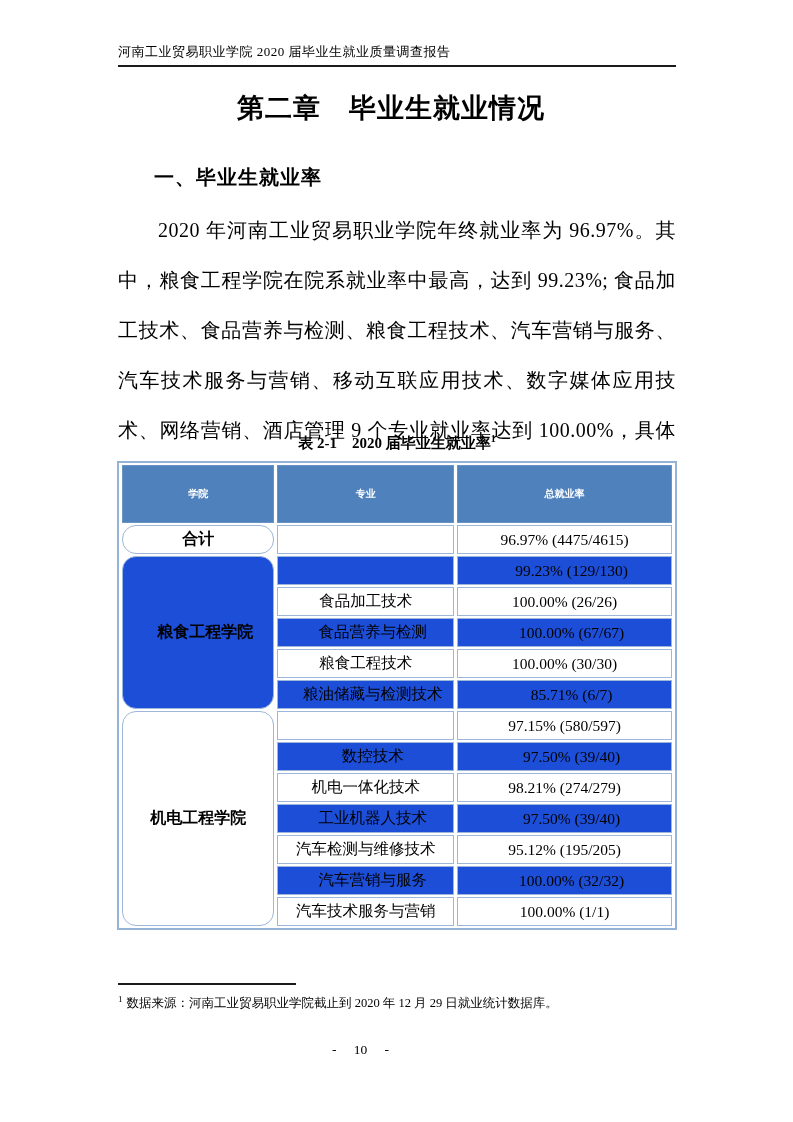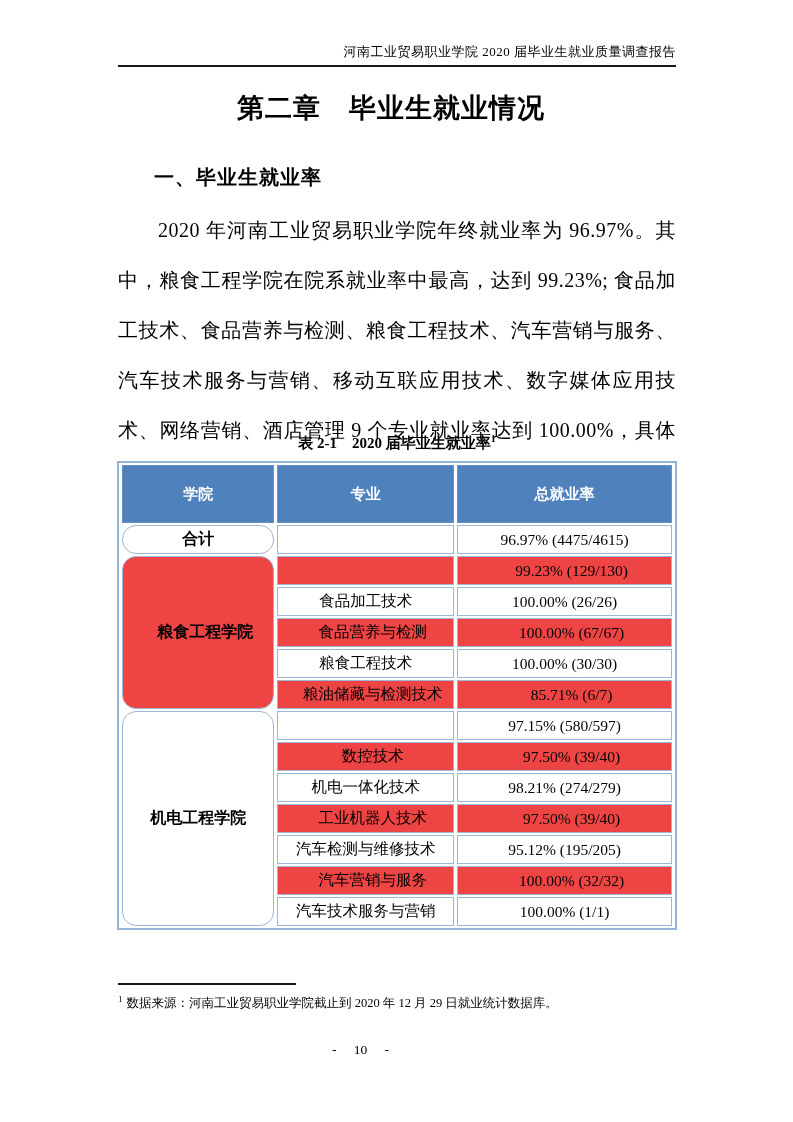--- a/index.html
+++ b/index.html
@@ -1,44 +1,44 @@
 <!DOCTYPE html>
 <html lang="zh"><head>
 <meta charset="utf-8">
 <style>
   html,body{margin:0;padding:0;background:#ffffff;}
   body{width:793px;height:1122px;font-family:"Liberation Serif","DejaVu Serif",serif;color:#000;}
   .page{position:relative;width:793px;height:1122px;background:#fff;overflow:hidden;}
 
-  .doc-header{position:absolute;top:43px;left:118px;width:558px;text-align:right;
+  .doc-header{position:absolute;top:43px;left:118px;width:558px;text-align:left;
     font-size:13px;letter-spacing:0.5px;}
   .doc-header-rule{position:absolute;top:65px;left:118px;width:558px;height:2px;background:#1a1a1a;}
 
   .chapter-title{position:absolute;top:90px;left:0;width:782px;text-align:center;
     font-size:27px;font-weight:bold;letter-spacing:1px;}
 
   .section-heading{position:absolute;top:164px;left:154px;font-size:20px;font-weight:bold;
     font-family:"Liberation Sans","DejaVu Sans",sans-serif;letter-spacing:1px;}
 
   .para{position:absolute;top:205px;left:118px;width:558px;font-size:20px;line-height:50px;
     text-align:justify;text-indent:2em;letter-spacing:0.5px;}
 
   .table-caption{position:absolute;top:433px;left:118px;width:558px;text-align:center;
     font-size:15px;font-weight:bold;}
   .table-caption sup{font-size:10px;}
 
   .table-wrap{position:absolute;top:461px;left:117px;width:560px;}
   table.emp{width:100%;border-collapse:separate;border-spacing:3px 2px;
     border:2px solid #95b3d7;background:#fff;}
-  table.emp th{background:#4f81bd;color:#fff;font-weight:bold;font-size:15px;
+  table.emp th{background:#4f81bd;color:#fff;font-weight:bold;font-size:10px;
     height:54px;text-align:center;border:1px solid #6a93c4;}
   table.emp td{font-size:15.5px;height:27px;text-align:center;vertical-align:middle;
     border:1px solid #9cb7da;background:#fff;padding:0 2px;}
   table.emp td.college{font-weight:bold;font-size:16px;border-radius:14px;}
-  table.emp td.band{background:#ef4444;padding-left:16px;}
+  table.emp td.band{background:#1d4ed8;padding-left:16px;}
 
   .footnote-rule{position:absolute;top:983px;left:118px;width:178px;height:2px;background:#1a1a1a;}
   .footnote{position:absolute;top:994px;left:118px;width:558px;font-size:12.5px;}
   .footnote sup{font-size:9px;margin-right:4px;}
 
   .page-number{position:absolute;top:1042px;left:0;width:721px;text-align:center;
     font-size:13.5px;word-spacing:14px;}
 </style>
 </head>
 <body>

